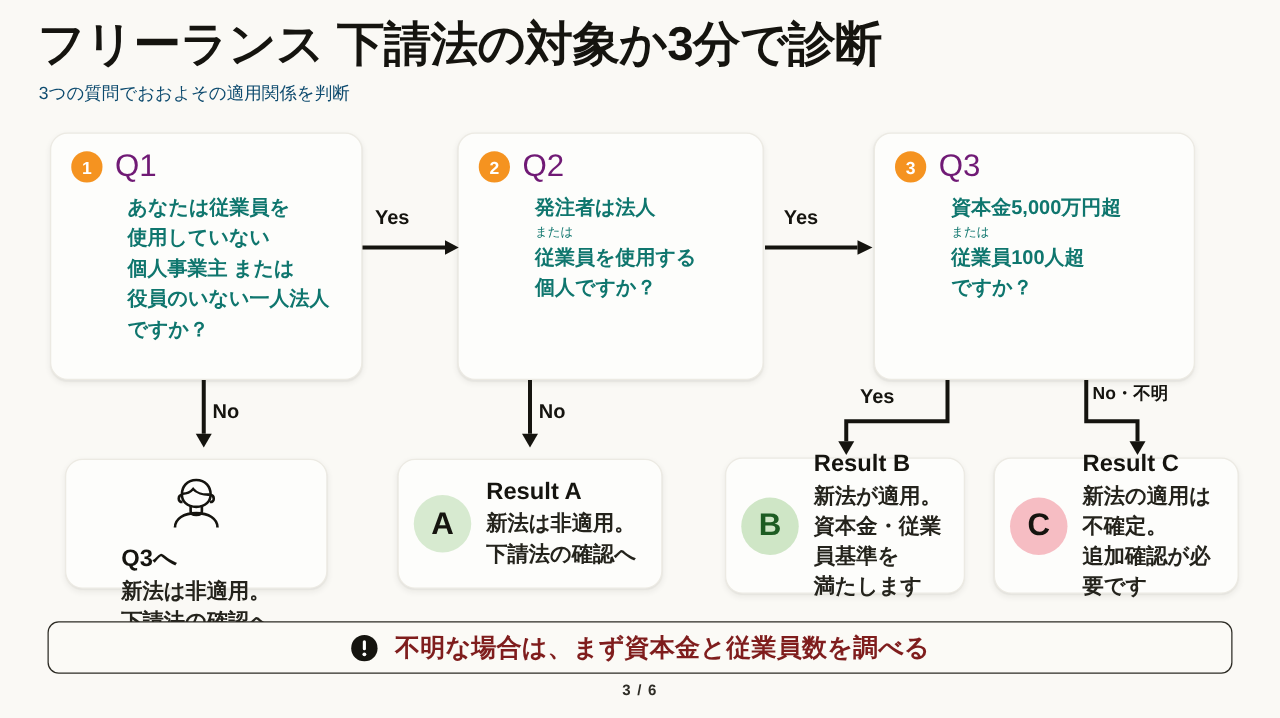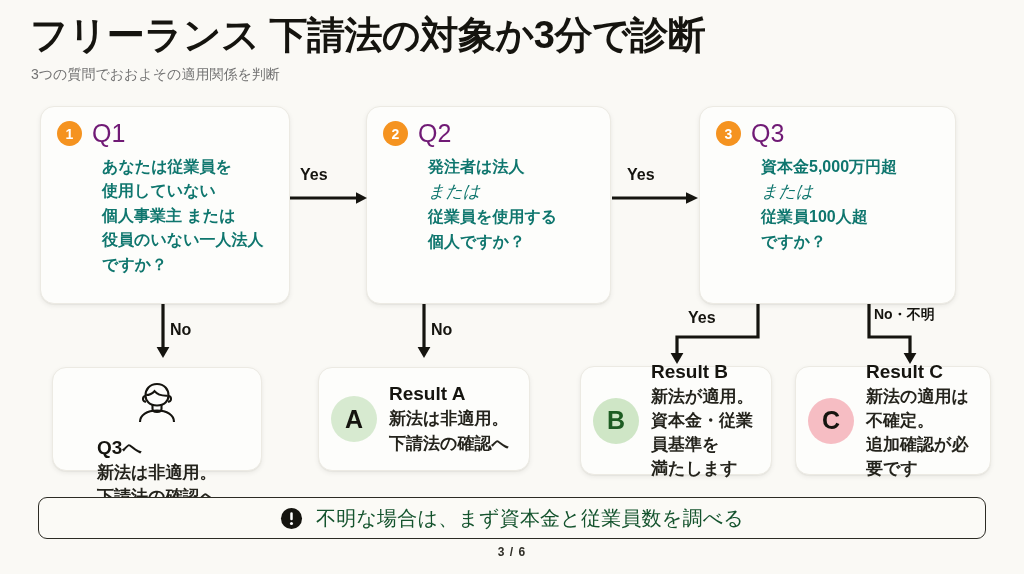--- a/index.html
+++ b/index.html
@@ -12,21 +12,21 @@
   #stage { position: relative; width: 1024px; height: 574px; }
 
   
   .title {
     position: absolute; left: 30px; top: 10px;
     font-size: 38px; font-weight: 700; color: #15140f;
     letter-spacing: -0.5px; white-space: nowrap;
   }
   .subtitle {
     position: absolute; left: 31px; top: 66px;
-    font-size: 14px; font-weight: 400; color: #737373;
+    font-size: 14px; font-weight: 400; color: #0c4a6e;
     letter-spacing: 0px;
   }
 
   
   .card {
     position: absolute;
     background: #fdfdfb;
     border: 1px solid #eceae3;
     border-radius: 14px;
     box-shadow: 0 2px 5px rgba(30,28,20,0.07), 0 1px 1px rgba(30,28,20,0.04);
@@ -36,21 +36,21 @@
   .q-head { display: flex; align-items: center; gap: 10px; margin-bottom: 9px; }
   .badge {
     width: 25px; height: 25px; border-radius: 50%;
     background: #f59320; color: #ffffff;
     font-size: 14px; font-weight: 700;
     display: flex; align-items: center; justify-content: center;
     flex: 0 0 auto;
   }
   .q-label { font-size: 25px; font-weight: 400; color: #701a75; line-height: 1; }
   .q-body { font-size: 16px; font-weight: 600; color: #0f766e; line-height: 1.53; margin-left: 45px; }
-  .q-body .thin { font-weight: 500; font-size: 17px; font-style: italic; }
+  .q-body .thin { font-weight: 500; font-size: 10px; }
 
   
   .r-card { display: flex; align-items: center; gap: 12px; padding: 10px 12px; }
   .r-circle {
     width: 46px; height: 46px; border-radius: 50%;
     display: flex; align-items: center; justify-content: center;
     font-size: 25px; font-weight: 700; flex: 0 0 auto;
   }
   .r-texts { display: flex; flex-direction: column; }
   .r-title { font-size: 19px; font-weight: 700; color: #15140f; line-height: 1.22; margin-bottom: 2px; }
@@ -65,21 +65,21 @@
   }
 
   
   .banner {
     position: absolute; left: 38px; top: 497px;
     width: 948px; height: 42px;
     border: 1.6px solid #2c2b24; border-radius: 9px;
     background: #fbfaf6;
     display: flex; align-items: center; justify-content: center; gap: 13px;
   }
-  .banner-text { font-size: 20px; font-weight: 400; color: #14532d; letter-spacing: 0.2px; }
+  .banner-text { font-size: 20px; font-weight: 700; color: #7f1d1d; letter-spacing: 0.2px; }
   .page-num {
     position: absolute; left: 0; right: 0; top: 545px;
     text-align: center; font-size: 12px; font-weight: 600; color: #2e2d26;
     letter-spacing: 1px;
   }
 </style>
 </head>
 <body>
 
 <div id="stage">

